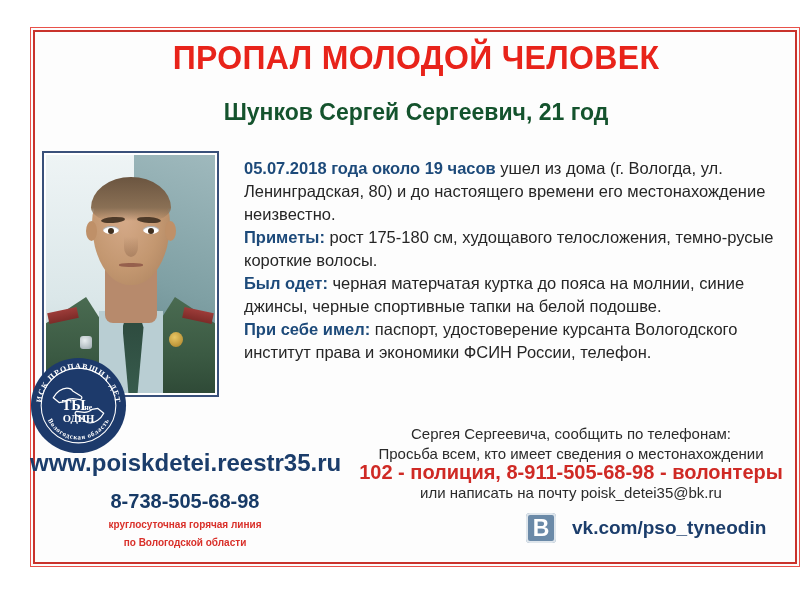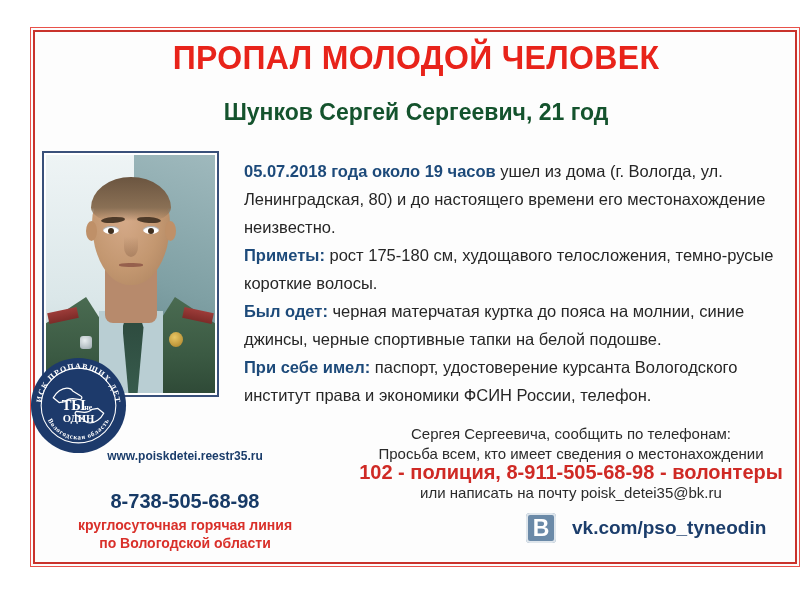--- a/index.html
+++ b/index.html
@@ -212,52 +212,52 @@
     left: 14px; top: 357px;
     width: 97px; height: 97px;
   }
   
   .site-url {
     position: absolute;
     left: 14px; top: 449px;
     width: 310px;
     text-align: center;
     color: #1b3d6b;
-    font-size: 12px;
+    font-size: 24px;
     font-weight: bold;
     white-space: nowrap;
   }
   .hotline-number {
     position: absolute;
     left: 14px; top: 490px;
     width: 310px;
     text-align: center;
     color: #173a66;
     font-size: 20px;
     font-weight: bold;
     white-space: nowrap;
   }
   .hotline-label {
     position: absolute;
     left: 14px; top: 516px;
     width: 310px;
     text-align: center;
     color: #d9302a;
-    font-size: 14px;
+    font-size: 10px;
     font-weight: bold;
     line-height: 18px;
   }
   
   .description {
     position: absolute;
     left: 228px; top: 157px;
     width: 545px;
     color: #262626;
     font-size: 16.5px;
-    line-height: 28px;
+    line-height: 23px;
   }
   .description .lbl {
     color: #1d4a7a;
     font-weight: bold;
   }
   .description p { margin: 0; }
   
   .appeal {
     position: absolute;
     left: 330px; top: 424px;

